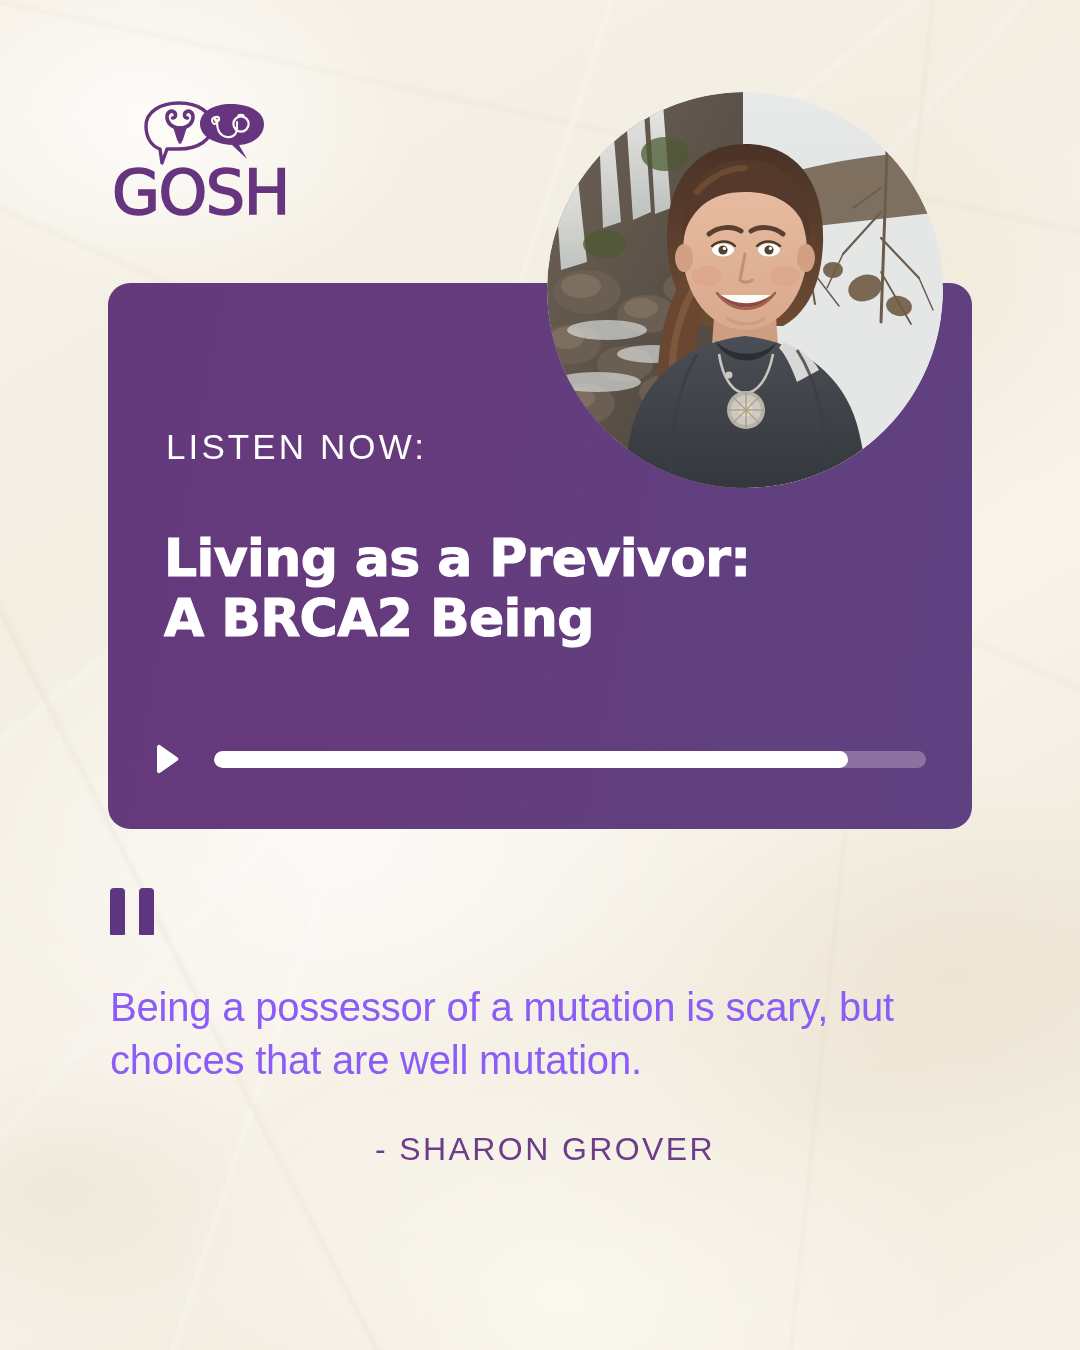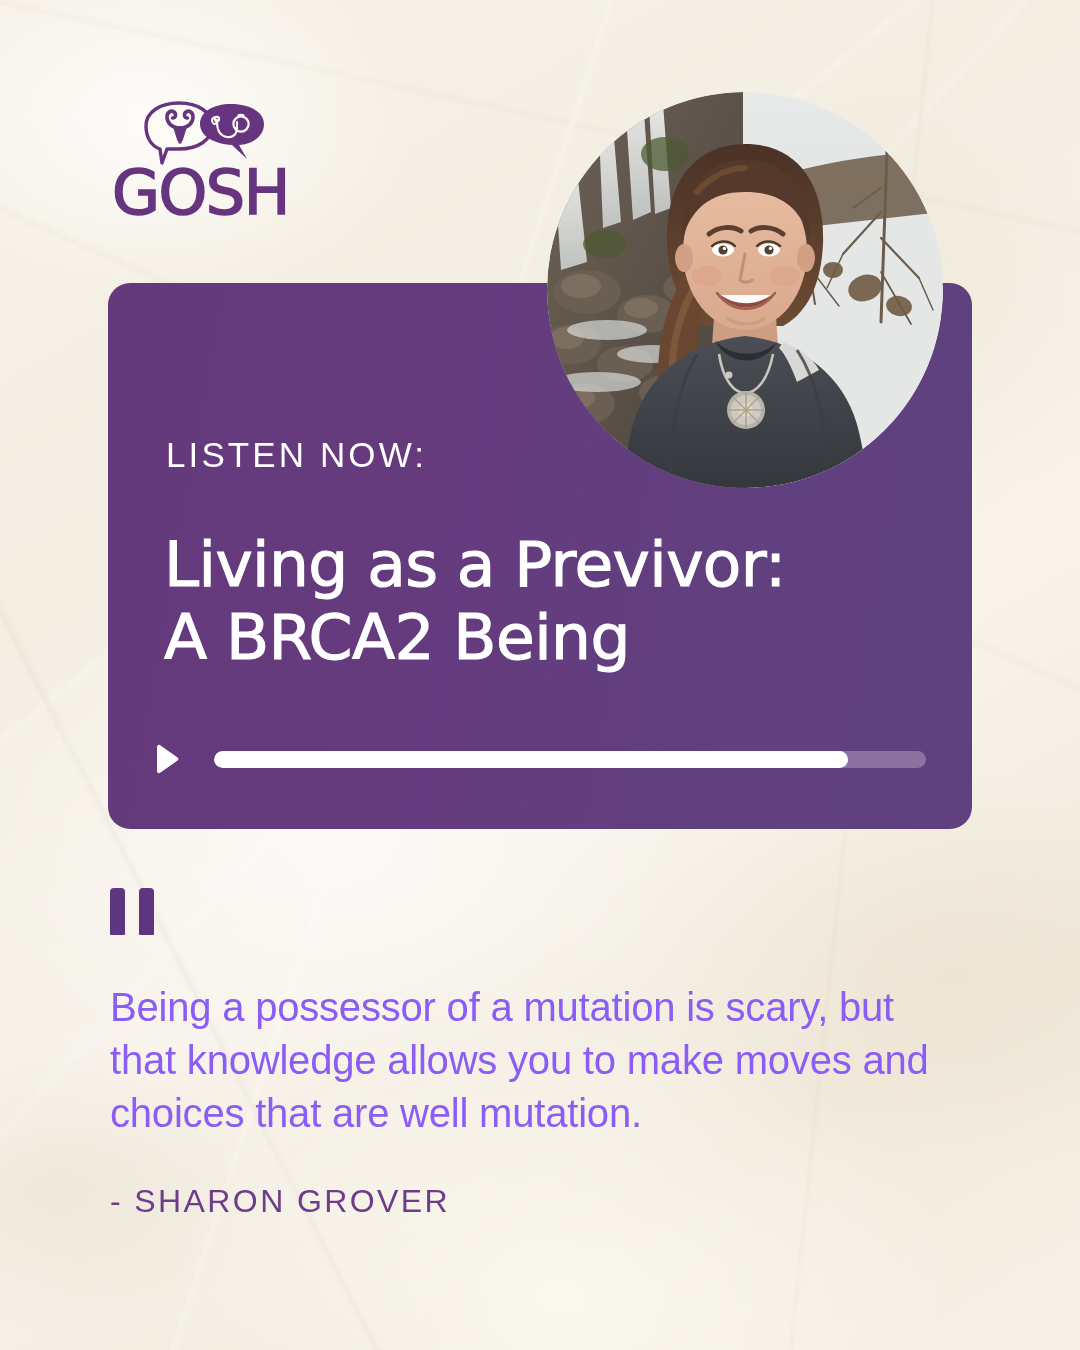--- a/index.html
+++ b/index.html
@@ -70,31 +70,31 @@
   
   #episode-card {
     position:absolute; left:108px; top:283px;
     width:864px; height:546px;
     border-radius:22px;
     background:linear-gradient(100deg, #643a7d 0%, #653b7e 38%, #61407f 72%, #5f4080 100%);
     z-index:2;
   }
 
   #listen-now {
-    position:absolute; left:58px; top:152px;
+    position:absolute; left:58px; top:144px;
     font-size:35px; font-weight:300;
     letter-spacing:3.1px;
     color:#ffffff;
     font-family:"Liberation Sans", sans-serif;
   }
 
   #episode-title {
     position:absolute; left:56px; top:245px;
     width:760px;
-    font-size:63px; font-weight:normal;
+    font-size:52px; font-weight:bold;
     line-height:1.16;
     letter-spacing:-0.6px;
     color:#ffffff;
     font-family:"DejaVu Sans", sans-serif;
     -webkit-text-stroke:1.1px #ffffff;
   }
   #episode-title .t-line { display:block; }
 
   
   #player {
@@ -140,21 +140,21 @@
     font-size:40px;
     line-height:1.32;
     color:#8b5cf6;
     letter-spacing:-0.2px;
     font-family:"Liberation Sans", sans-serif;
   }
   #quote-text .q-line { display:block; }
 
   #attribution {
     margin-top:44px;
-    text-align:left;
+    text-align:center;
     font-size:32px;
     letter-spacing:2.4px;
     color:#6c3d8b;
     font-family:"Liberation Sans", sans-serif;
   }
 </style>
 </head>
 <body>
 
 <div id="paper-bg"></div>
@@ -377,18 +377,17 @@
 </div>
 
 <div id="quote-block">
   <div id="quote-mark">
     <span class="qbar"></span>
     <span class="qbar"></span>
   </div>
 
   <div id="quote-text">
     <span class="q-line">Being a possessor of a mutation is scary, but</span>
-    <span class="q-line">that knowledge allows you to make moves and</span>
     <span class="q-line">choices that are well mutation.</span>
   </div>
 
   <div id="attribution">- SHARON GROVER</div>
 </div>
 
 </body></html>

